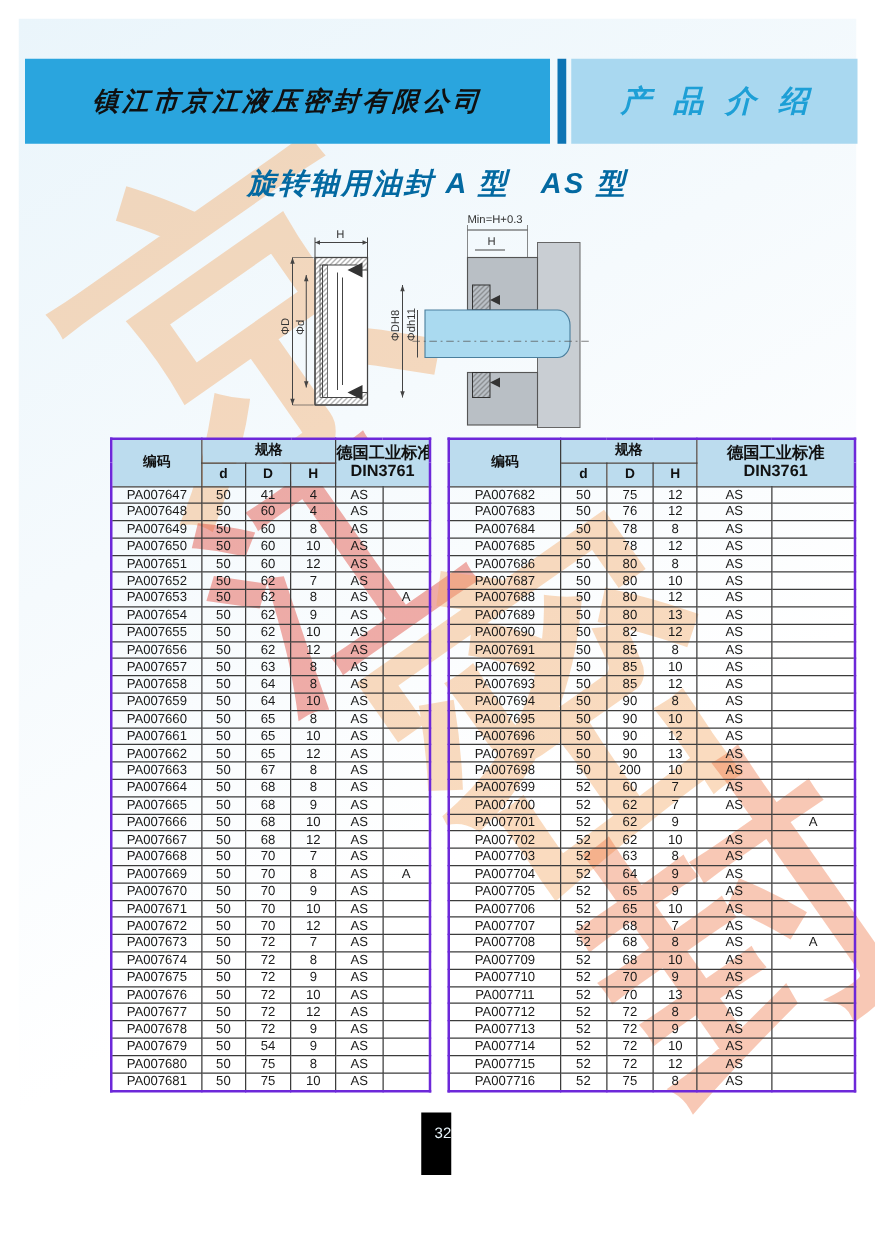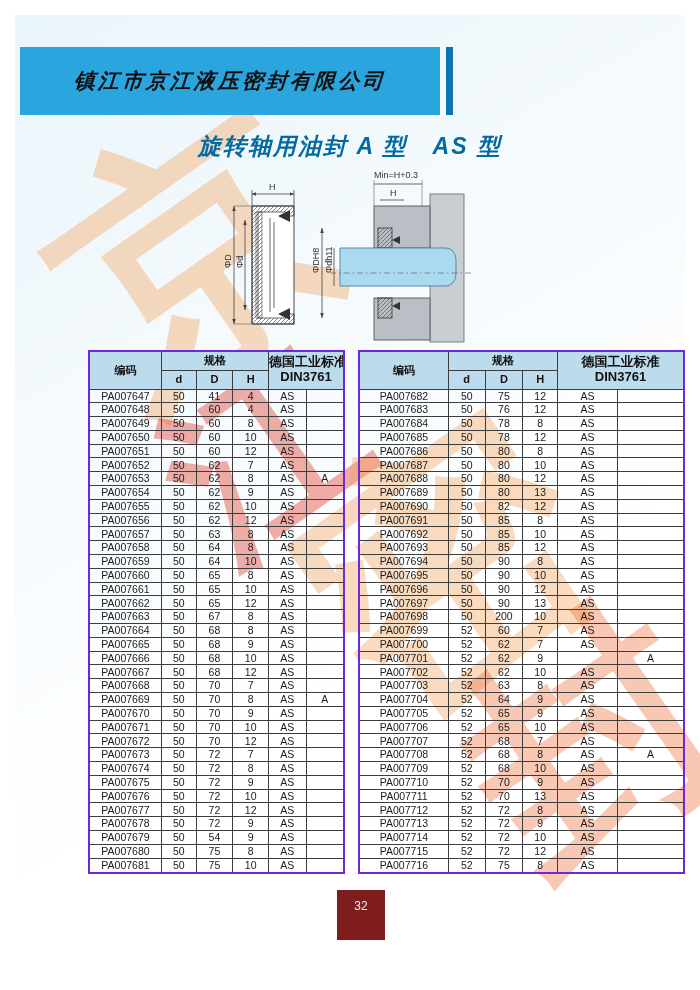--- a/index.html
+++ b/index.html
@@ -52,42 +52,45 @@
   table.spec.right { left:358px; width:327px; height:524px; }
   table.spec th, table.spec td { border:1px solid #3c3c3c; text-align:center;
                padding:0; line-height:1; overflow:hidden; white-space:nowrap; }
   table.spec { border:2px solid #6d28d9; }
   table.spec thead th { background:#bcdcee; color:#111; font-size:11px; height:19px;
                font-weight:bold; }
   table.spec thead .std-cell { font-size:13px; line-height:1.15; }
   table.spec tbody td { background:transparent; color:#1a1a1a; font-size:10.5px; }
 
   
-  .page-num { position:absolute; left:337px; top:890px; width:48px; height:50px;
-              background:#7f1d1d; color:#eaf6fc; font-size:12px; text-align:center;
+  .page-num { position:absolute; left:337px; top:890px; width:24px; height:50px;
+              background:#000000; color:#eaf6fc; font-size:12px; text-align:right;
               padding-top:9px; z-index:2; }
 </style>
 </head>
 <body>
 
 <div class="page">
   <div class="page-bg"></div>
 
   <div class="watermark">
     <div class="wm wm1">京</div>
     <div class="wm wm2">江</div>
     <div class="wm wm3">密</div>
     <div class="wm wm4">封</div>
   </div>
 
   <div class="header">
     <div class="hdr-left">
       <div class="company">镇江市京江液压密封有限公司</div>
     </div>
     <div class="hdr-bar"></div>
+    <div class="hdr-right">
+      <div class="section">产品介绍</div>
+    </div>
   </div>
 
   <div class="page-title">旋转轴用油封 A 型　AS 型</div>
 
   <div class="diagram">
     <svg viewBox="0 0 256 182" xmlns="http://www.w3.org/2000/svg">
       <defs>
         <pattern id="hatch" patternUnits="userSpaceOnUse" width="4" height="4">
           <path d="M0,4 L4,0" stroke="#555" stroke-width="0.7"></path>
         </pattern>

